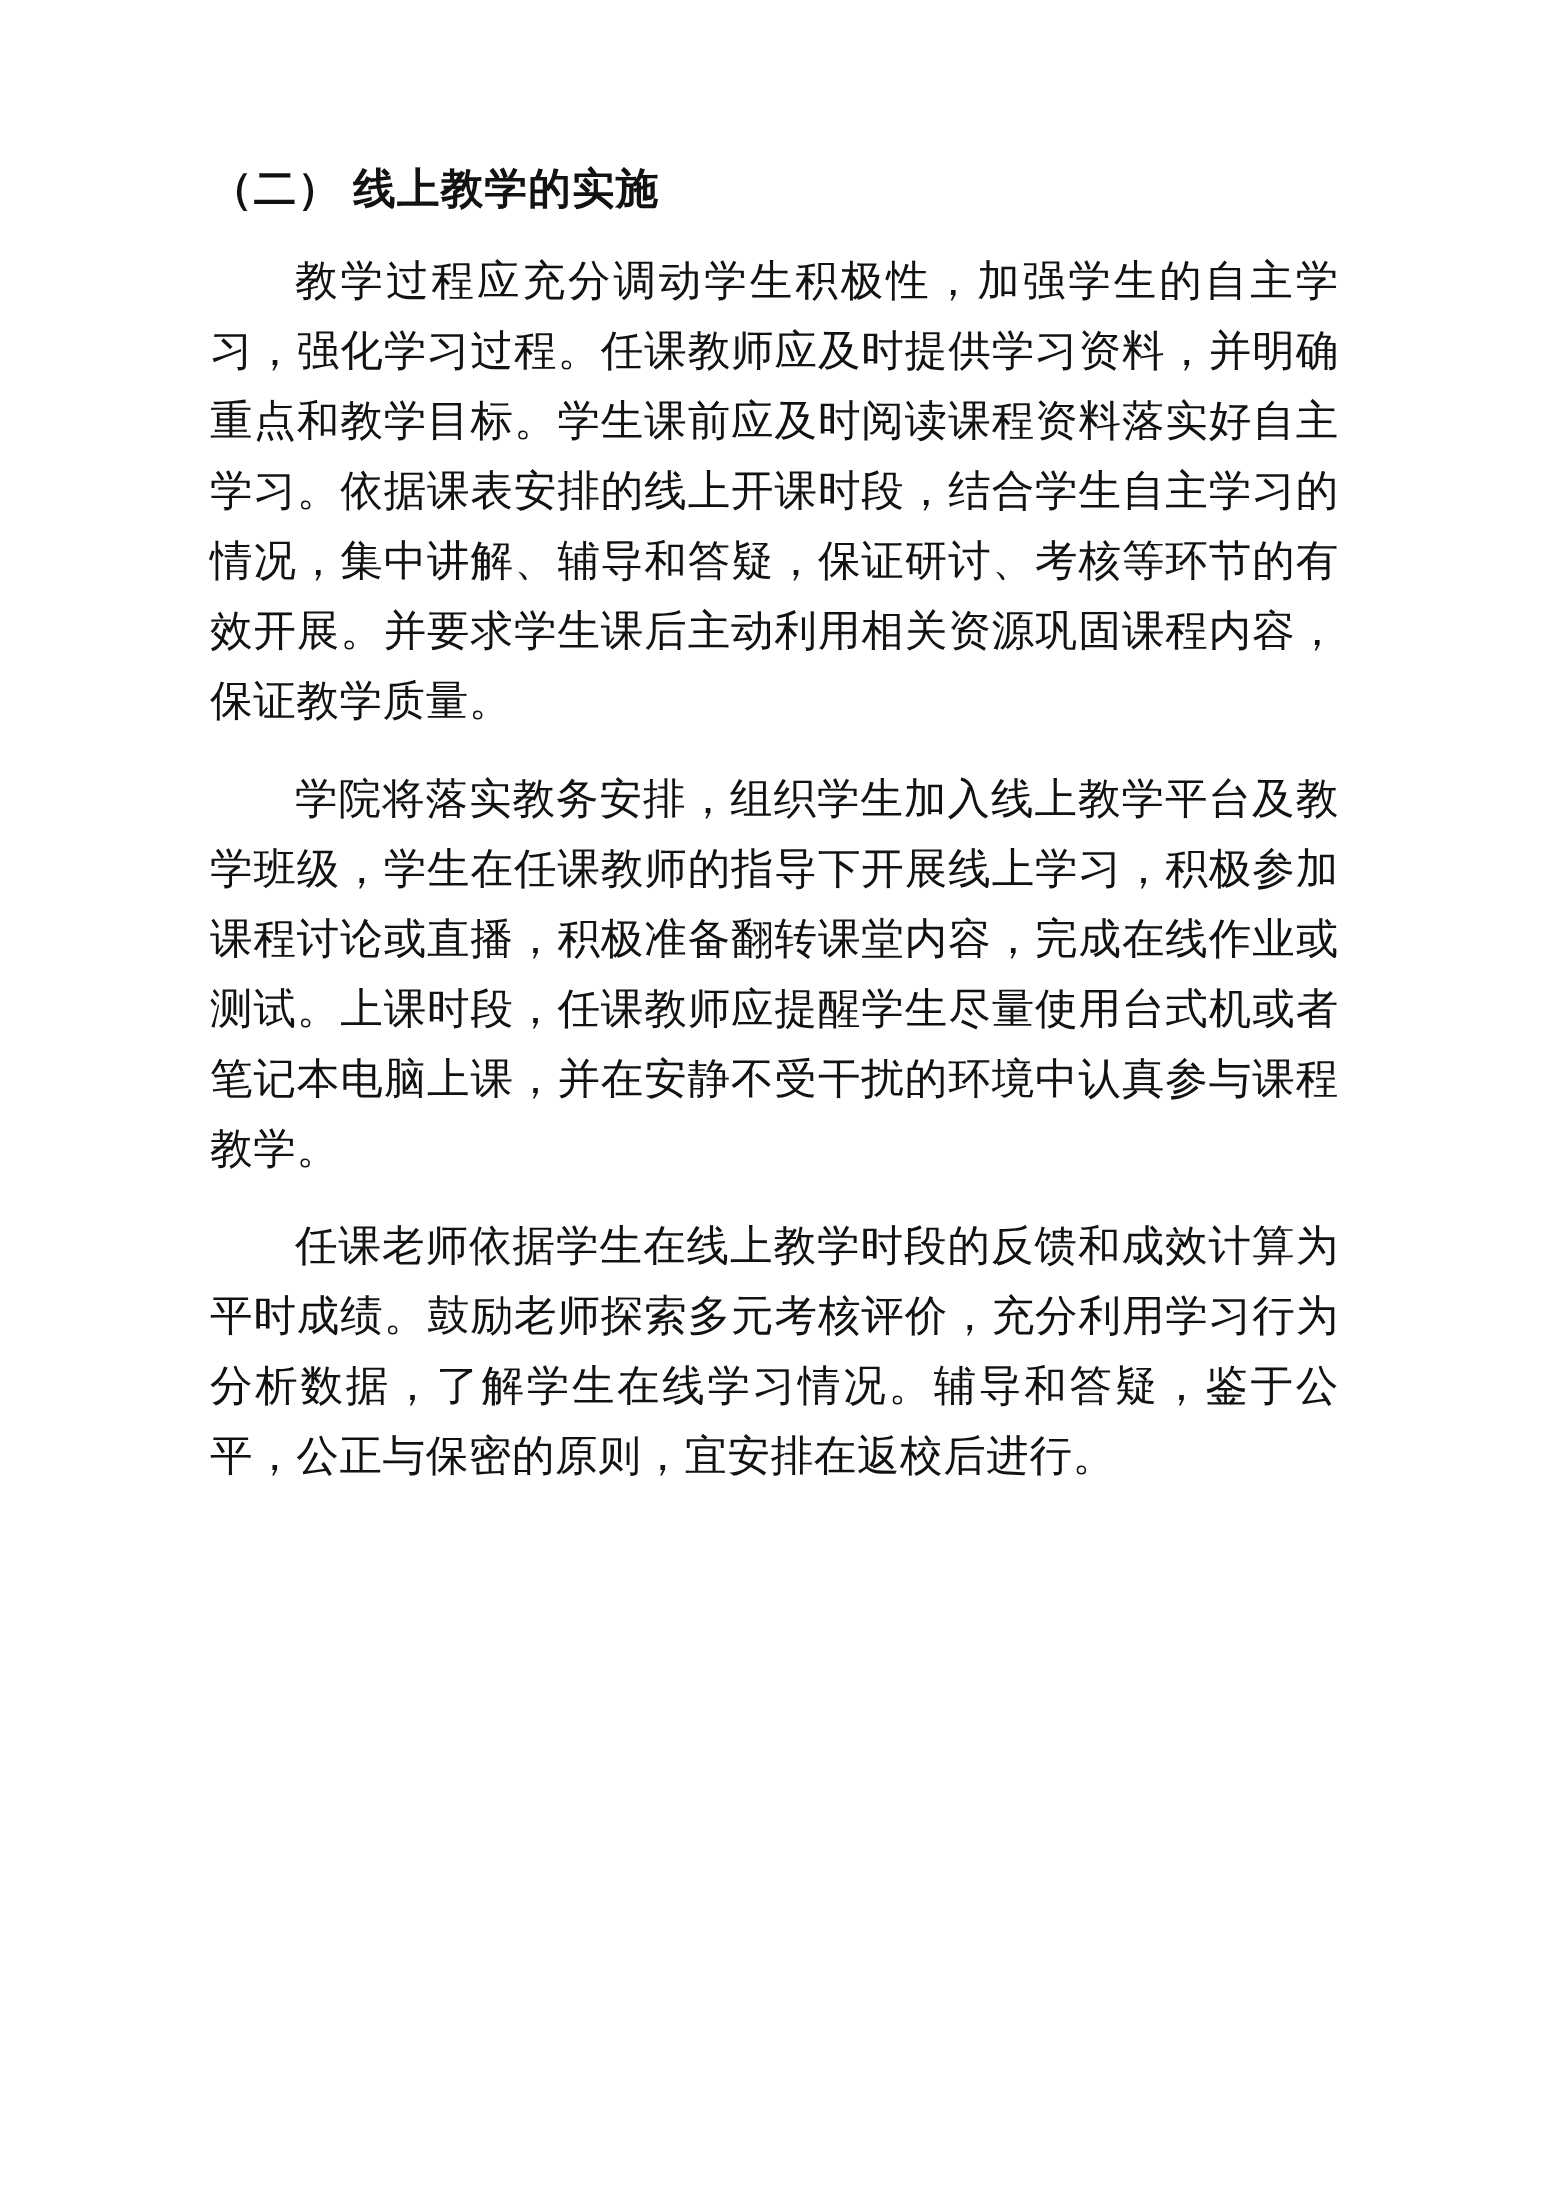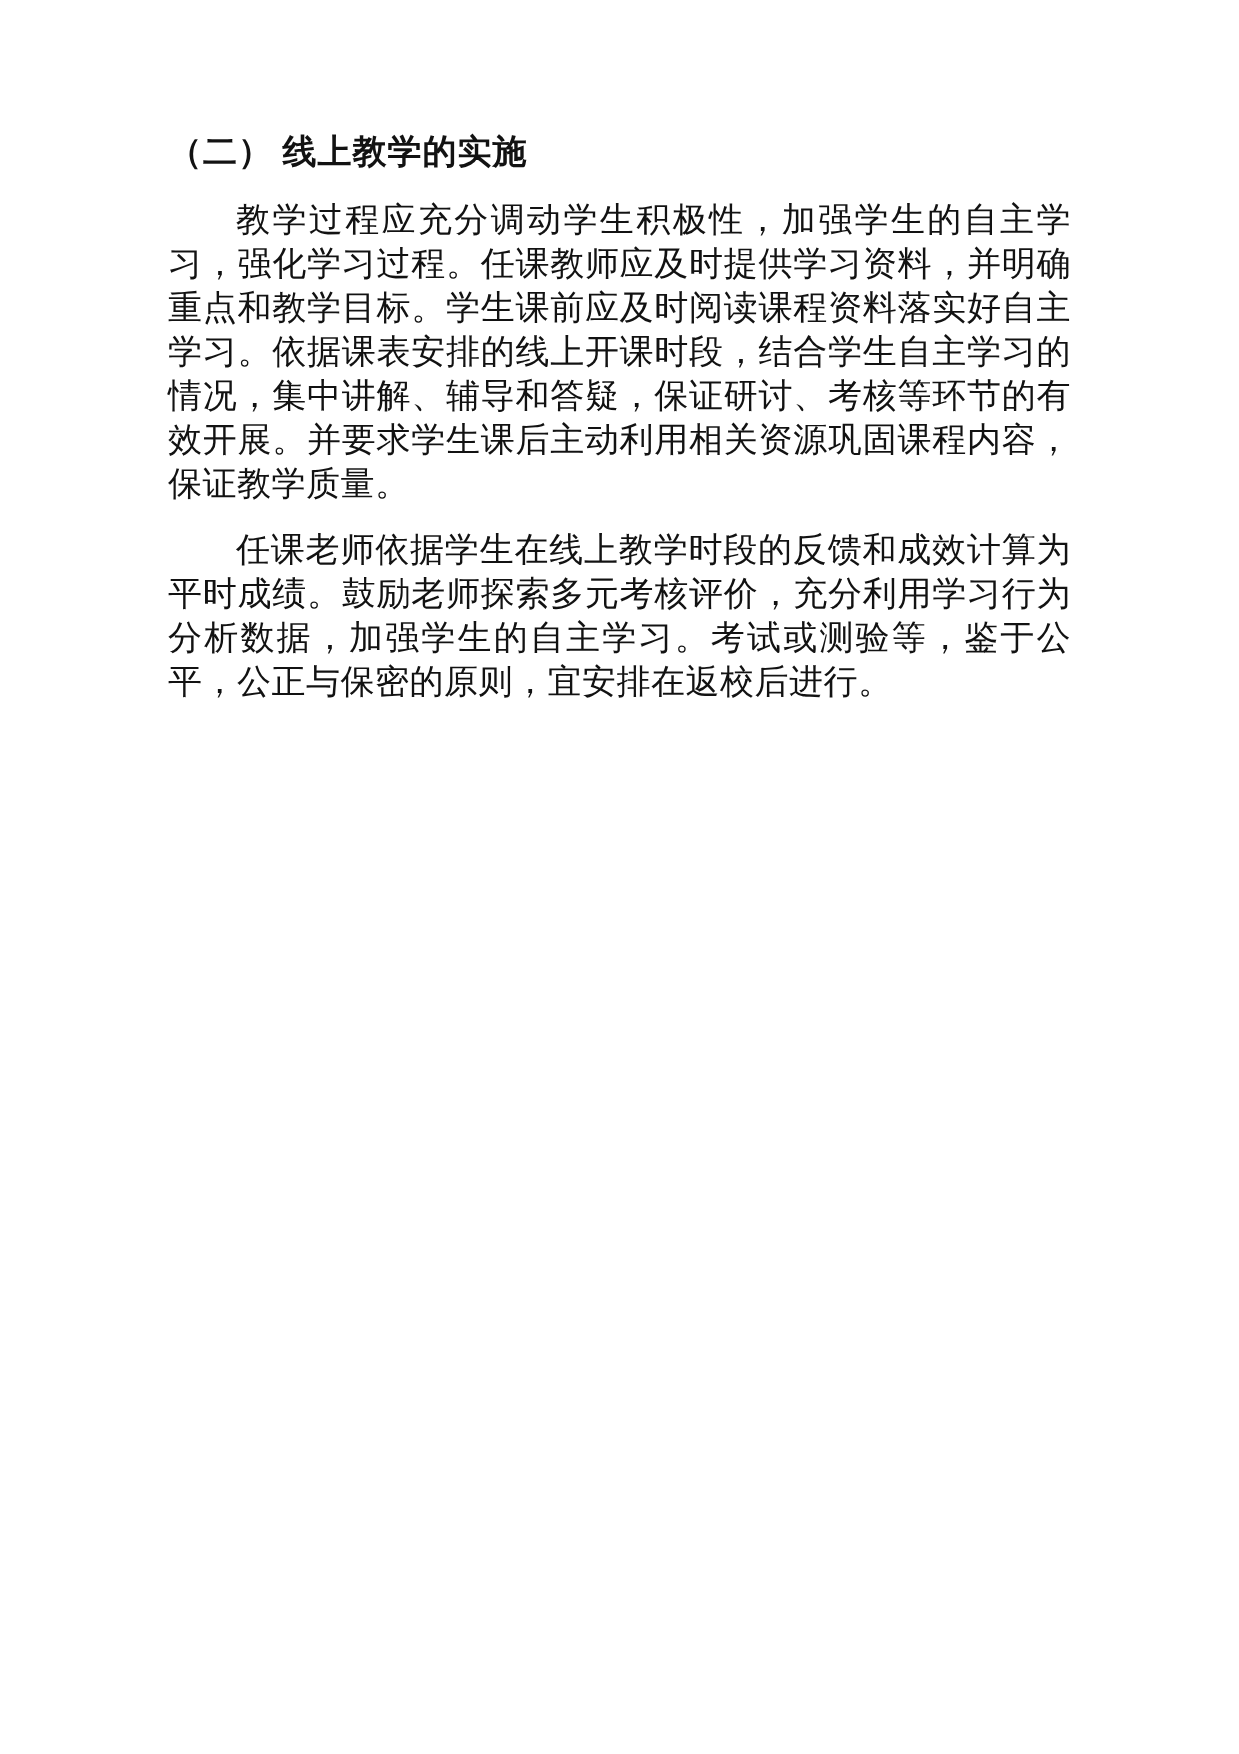--- a/index.html
+++ b/index.html
@@ -25,35 +25,36 @@
     font-weight: 700;
     margin: 0 0 24px 0;
     letter-spacing: 1px;
     white-space: pre;
   }
   .section-heading.second {
     margin-top: 30px;
   }
   .body-paragraph {
     font-size: 34px;
-    line-height: 44px;
+    line-height: 56px;
     margin: 0 0 22px 0;
     text-indent: 2em;
     text-align: justify;
     letter-spacing: 0.5px;
   }
 </style>
 </head>
 <body>
 
 <div class="page">
 
   <h2 class="section-heading">（二） 线上教学的实施</h2>
 
   <p class="body-paragraph">教学过程应充分调动学生积极性，加强学生的自主学习，强化学习过程。任课教师应及时提供学习资料，并明确重点和教学目标。学生课前应及时阅读课程资料落实好自主学习。依据课表安排的线上开课时段，结合学生自主学习的情况，集中讲解、辅导和答疑，保证研讨、考核等环节的有效开展。并要求学生课后主动利用相关资源巩固课程内容，保证教学质量。</p>
 
+  <p class="body-paragraph">学院将落实教务安排，组织学生加入线上教学平台及教学班级，学生在任课教师的指导下开展线上学习，积极参加课程讨论或直播，积极准备翻转课堂内容，完成在线作业或测试。上课时段，任课教师应提醒学生尽量使用台式机或者笔记本电脑上课，并在安静不受干扰的环境中认真参与课程教学。</p>
 
-  <p class="body-paragraph">任课老师依据学生在线上教学时段的反馈和成效计算为平时成绩。鼓励老师探索多元考核评价，充分利用学习行为分析数据，加强学生的自主学习。考试或测验等，鉴于公平，公正与保密的原则，宜安排在返校后进行。</p>
+  <p class="body-paragraph">任课老师依据学生在线上教学时段的反馈和成效计算为平时成绩。鼓励老师探索多元考核评价，充分利用学习行为分析数据，了解学生在线学习情况。辅导和答疑，鉴于公平，公正与保密的原则，宜安排在返校后进行。</p>
 
 
 
 
 </div>
 
 </body></html>

